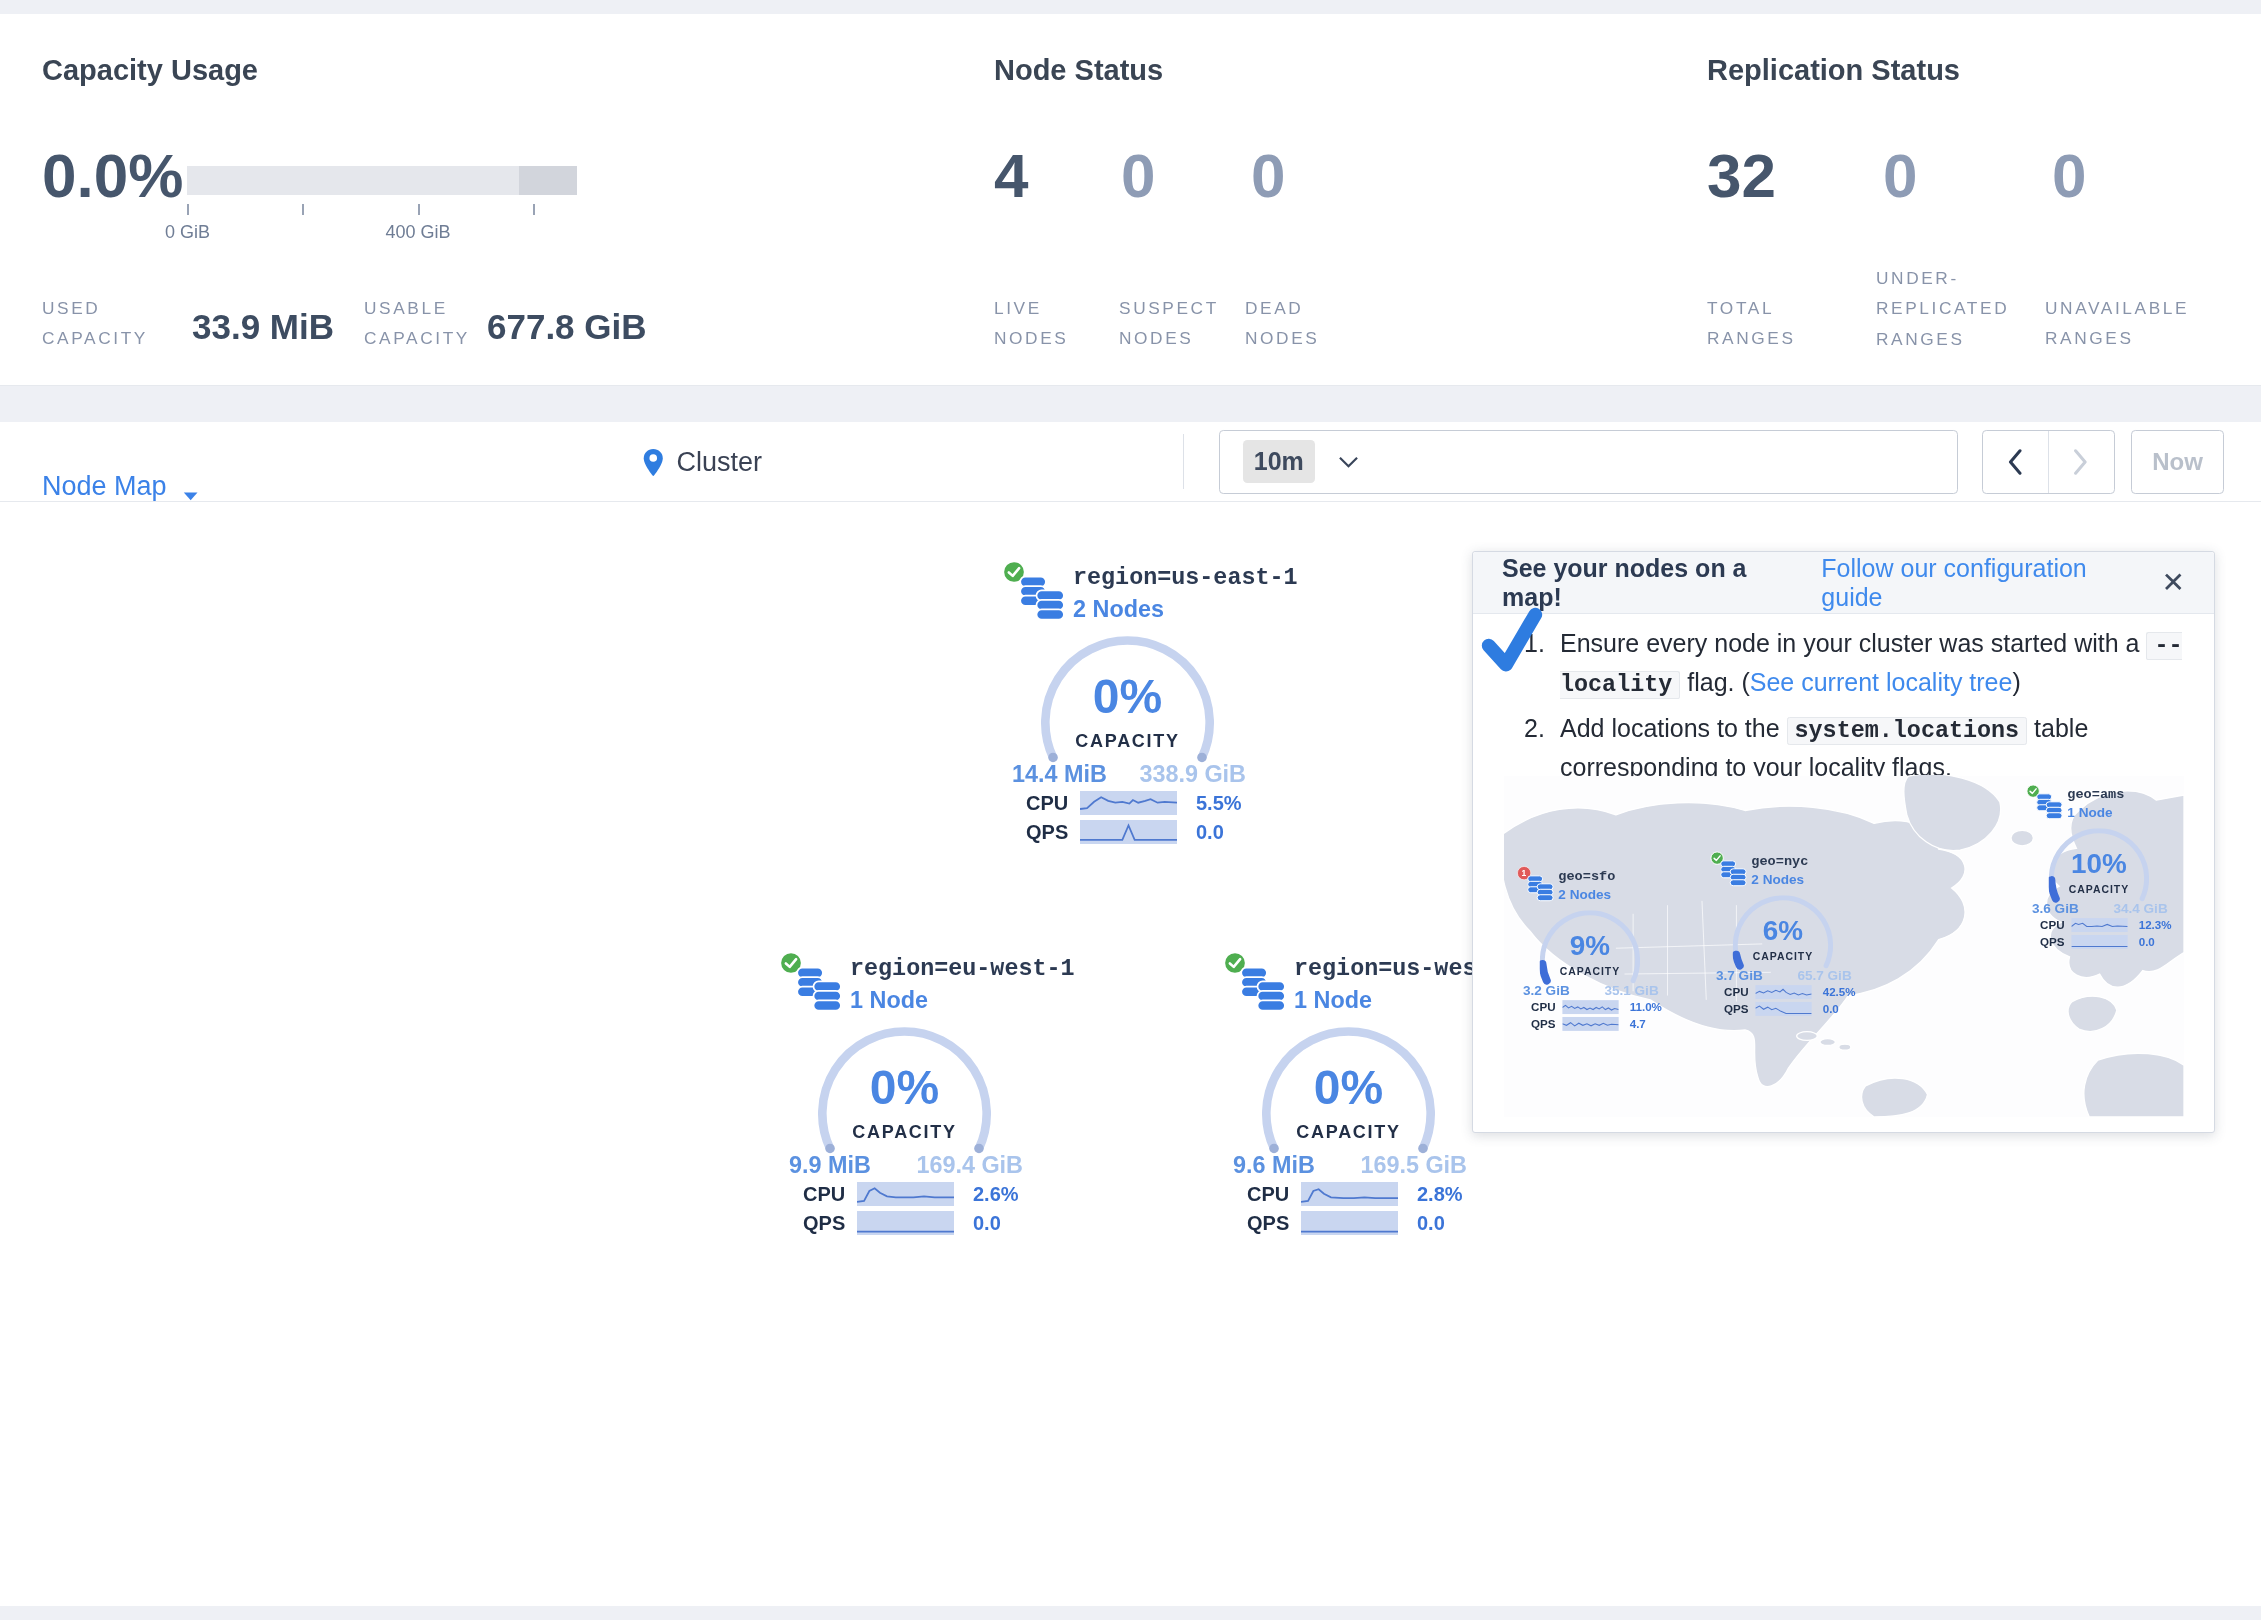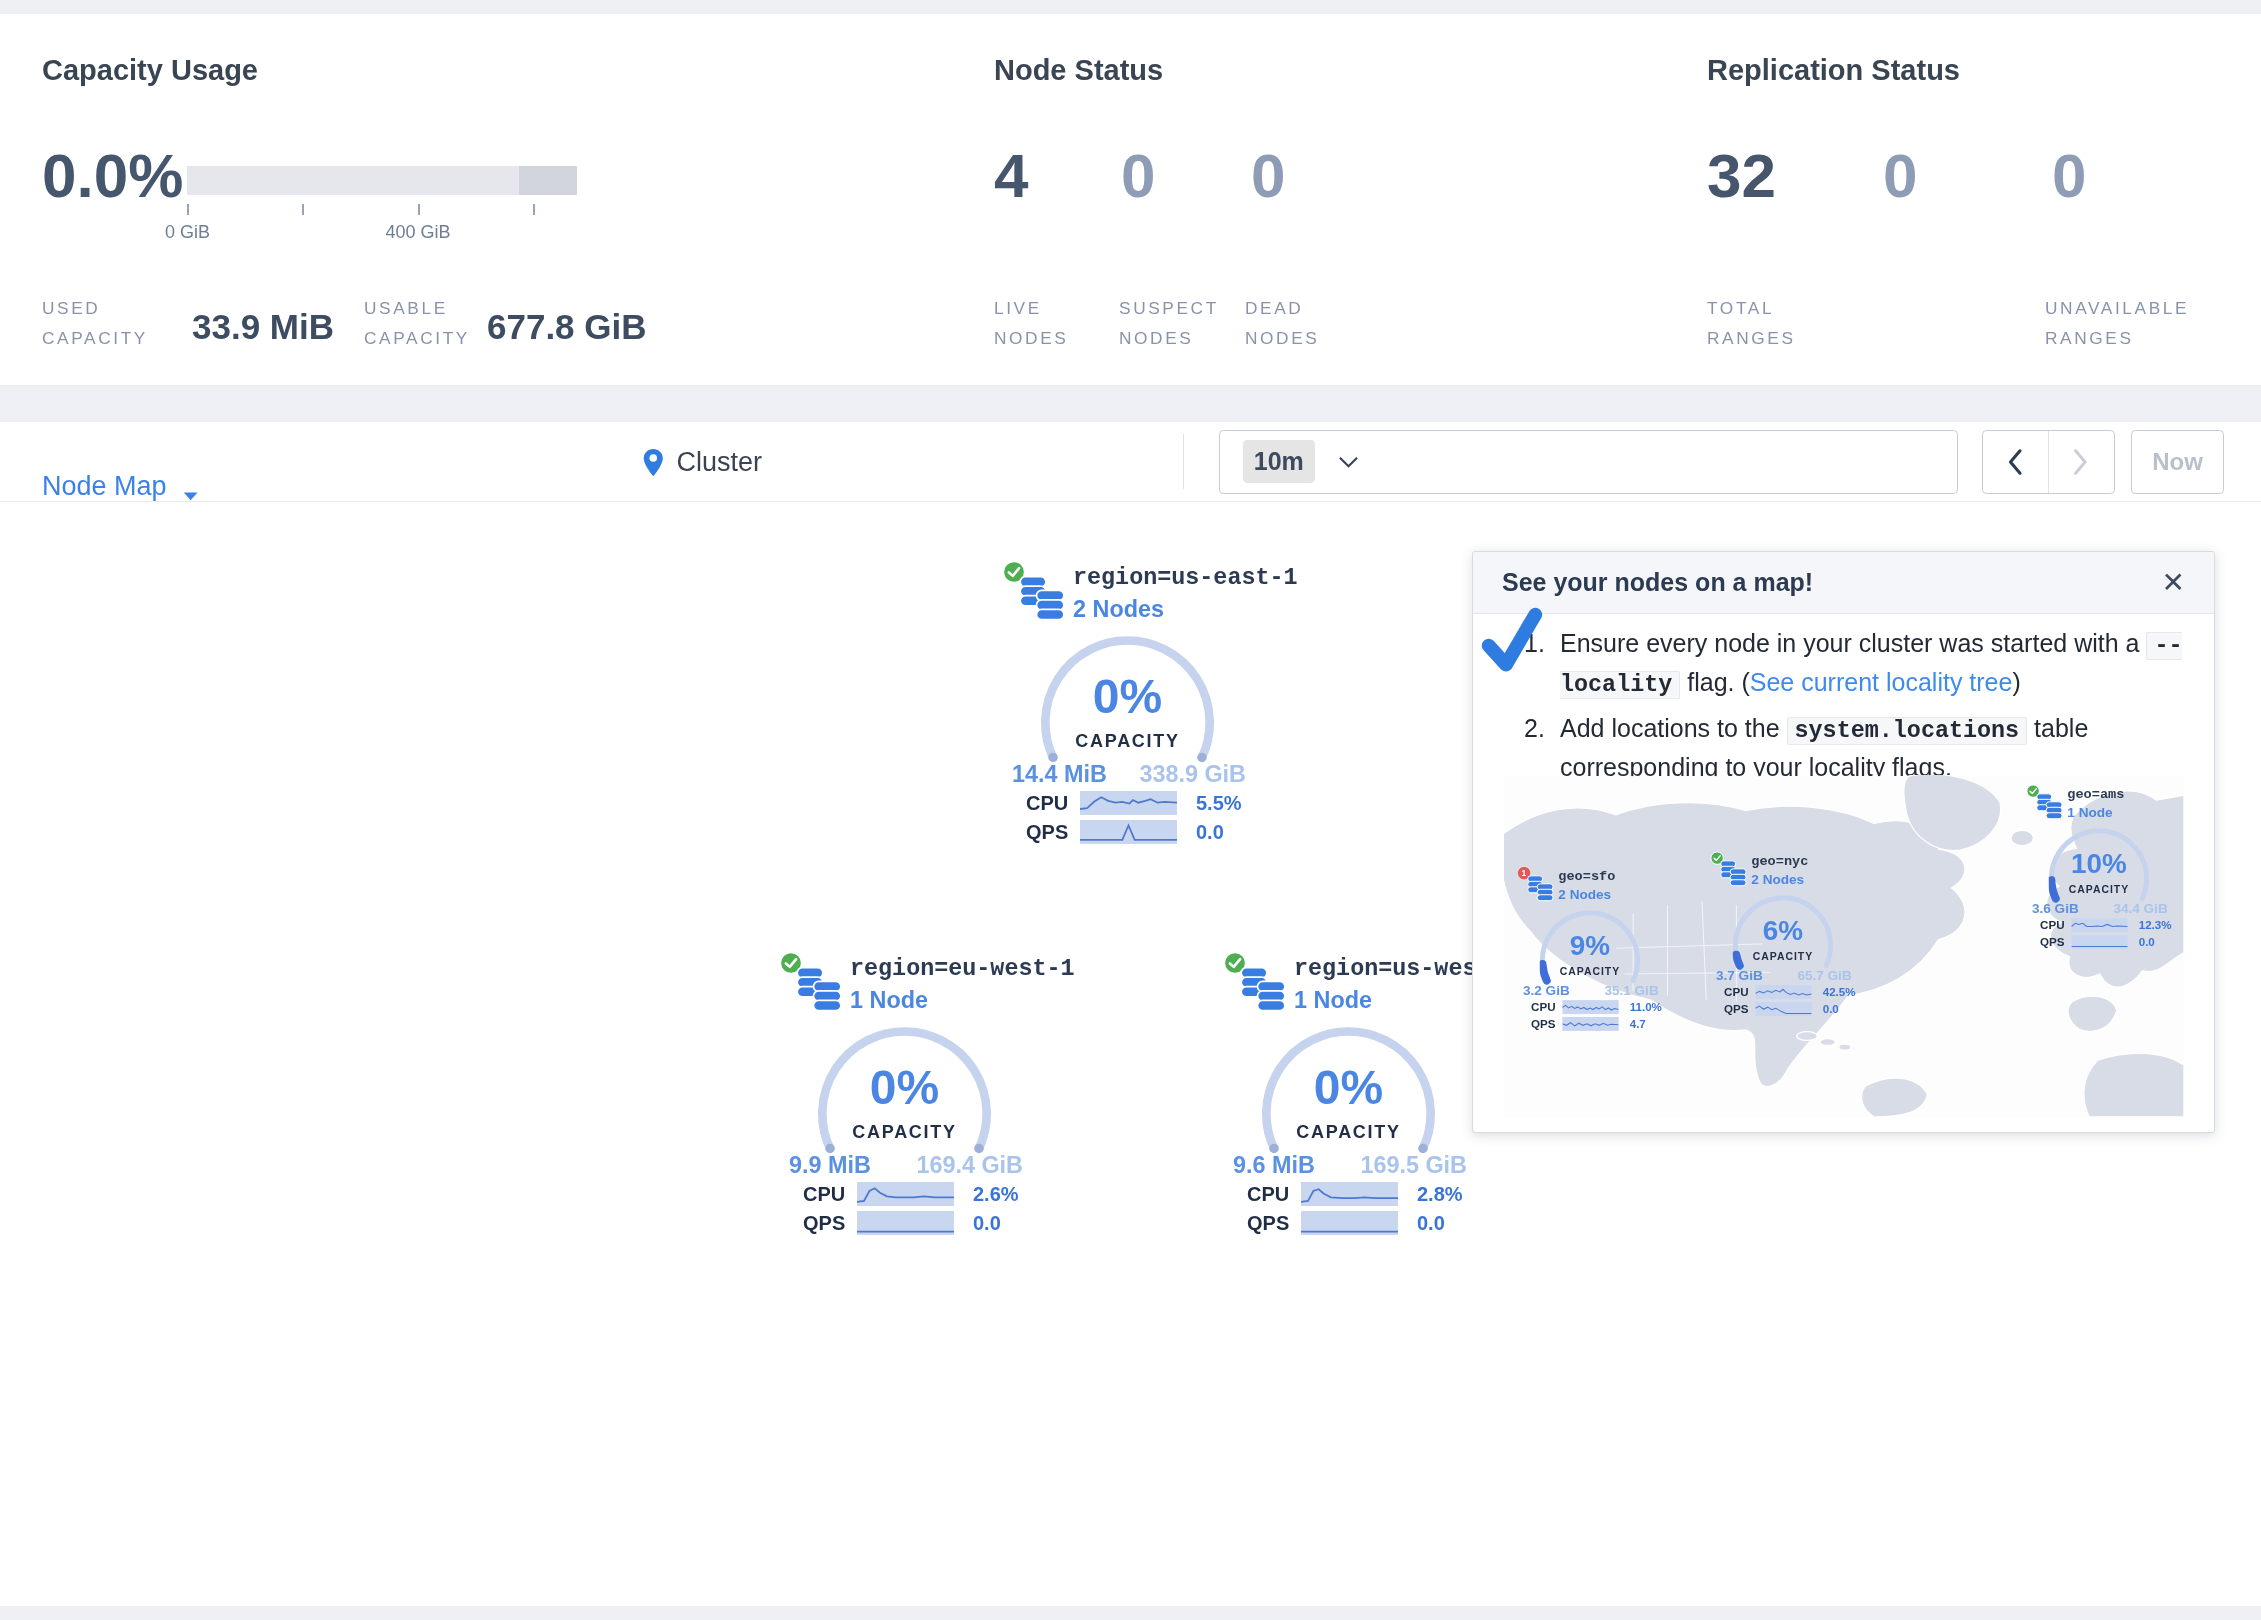--- a/index.html
+++ b/index.html
@@ -122,20 +122,21 @@
   <div class="big-num muted" style="left:1251px">0</div>
   <div class="caps-label" style="left:994px;top:279px;width:104px">LIVE NODES</div>
   <div class="caps-label" style="left:1119px;top:279px;width:117px">SUSPECT NODES</div>
   <div class="caps-label" style="left:1245px;top:279px;width:104px">DEAD NODES</div>
 
   <div class="panel-title" style="left:1707px">Replication Status</div>
   <div class="big-num" style="left:1707px">32</div>
   <div class="big-num muted" style="left:1883px">0</div>
   <div class="big-num muted" style="left:2052px">0</div>
   <div class="caps-label" style="left:1707px;top:279px;width:121px">TOTAL RANGES</div>
+  <div class="caps-label" style="left:1876px;top:249px;width:164px">UNDER-REPLICATED RANGES</div>
   <div class="caps-label" style="left:2045px;top:279px;width:173px">UNAVAILABLE RANGES</div>
 </section>
 
 <section class="toolbar">
   <div class="view-select">
     <span>Node Map</span>
     <svg width="17.3" height="12" viewBox="0 0 20 14">
       <polygon points="2,3 18,3 10,12" fill="#3b82e8"></polygon>
     </svg>
   </div>
@@ -323,20 +324,21 @@
           <polyline points="0,23 110,23" fill="none" stroke="#4f79cf" stroke-width="2"></polyline>
         </svg>
     </span>
     <span class="m-val">0.0</span>
   </div>
 </div>
 
 <div class="popup">
   <div class="popup-header">
     <span class="popup-title">See your nodes on a map!</span>
+    <span class="popup-link">Follow our configuration guide</span>
     <span class="popup-close">✕</span>
   </div>
 
   <span class="big-check">
     <svg width="64" height="69" viewBox="0 0 74 80">
       <polyline points="10,46 30,68 64,10" fill="none" stroke="#2e7ce0" stroke-width="16" stroke-linecap="round" stroke-linejoin="round"></polyline>
     </svg>
   </span>
 
   <div class="steps">

